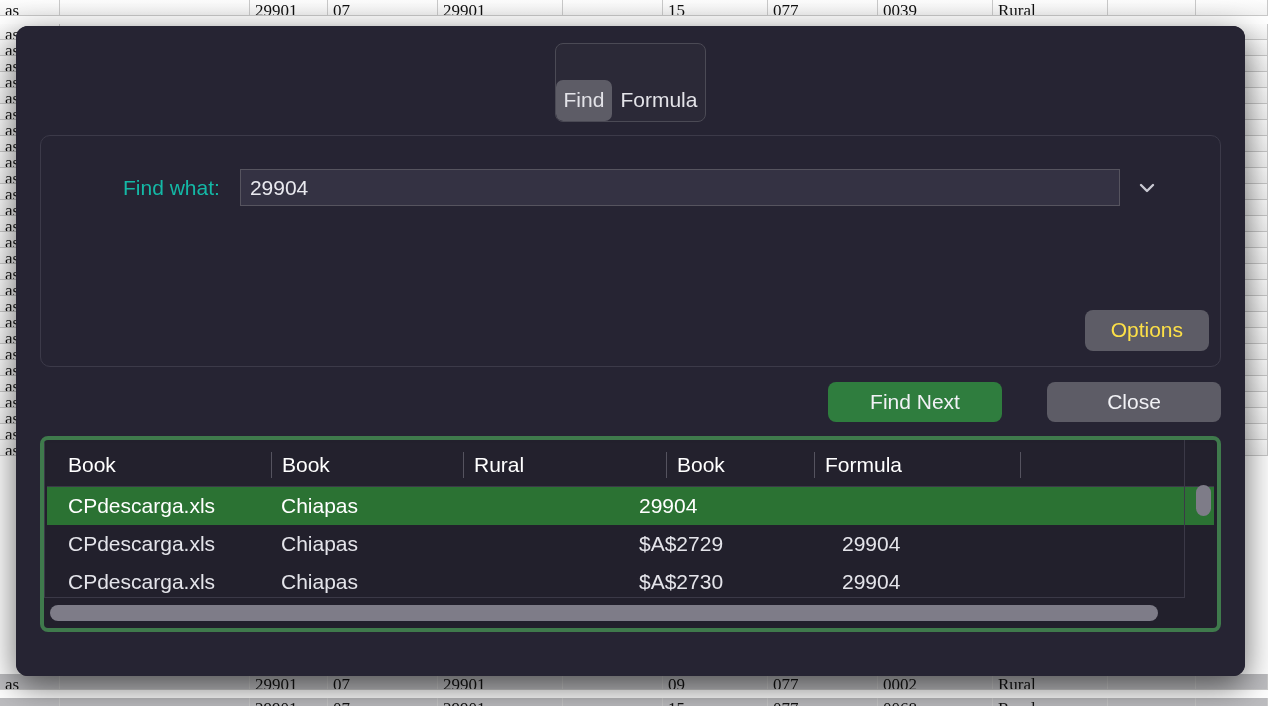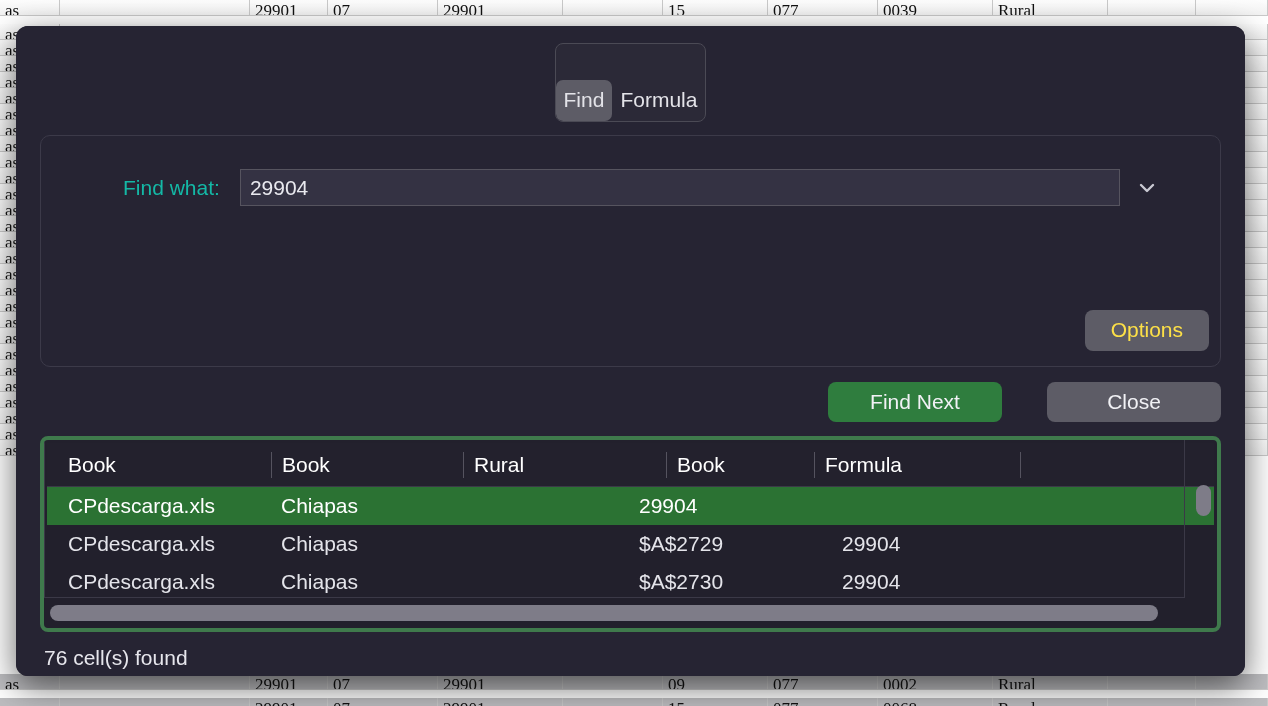--- a/index.html
+++ b/index.html
@@ -523,15 +523,14 @@
       <div id="list-inner-border"></div>
 
       <div id="v-scroll">
         <div id="v-thumb"></div>
       </div>
       <div id="h-scroll">
         <div id="h-thumb"></div>
       </div>
     </div>
 
-    <div id="status">76 cell(s) found</div>
   </div>
 </div>
 
 </body></html>

